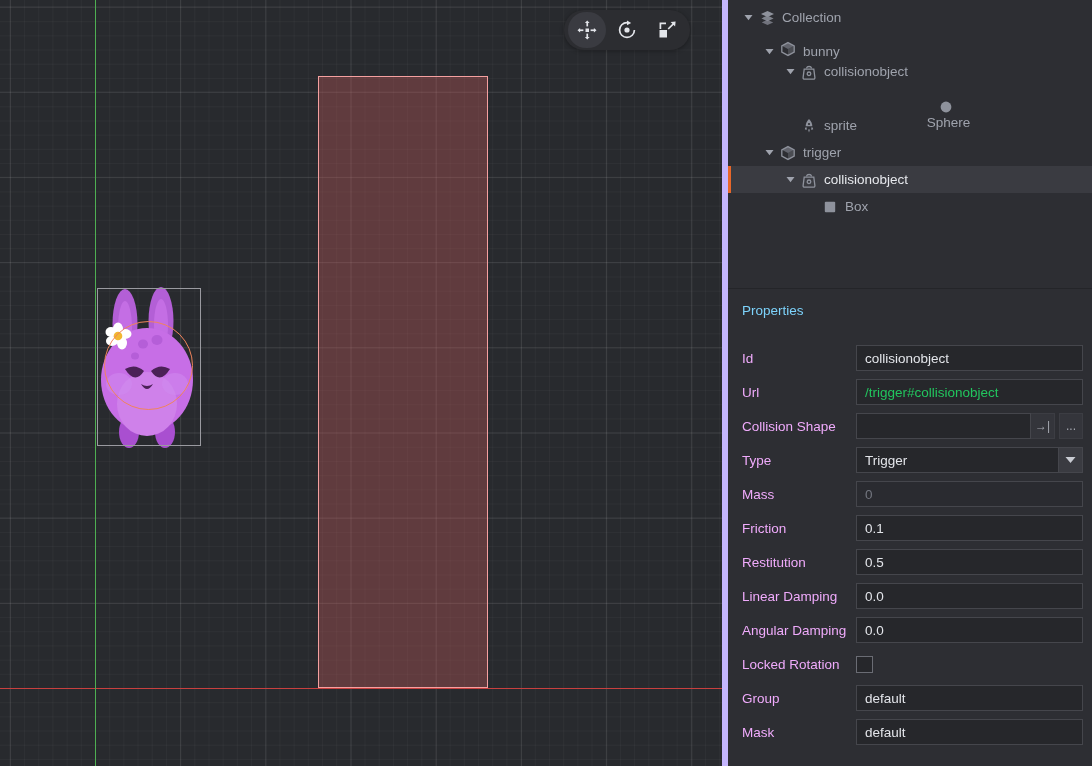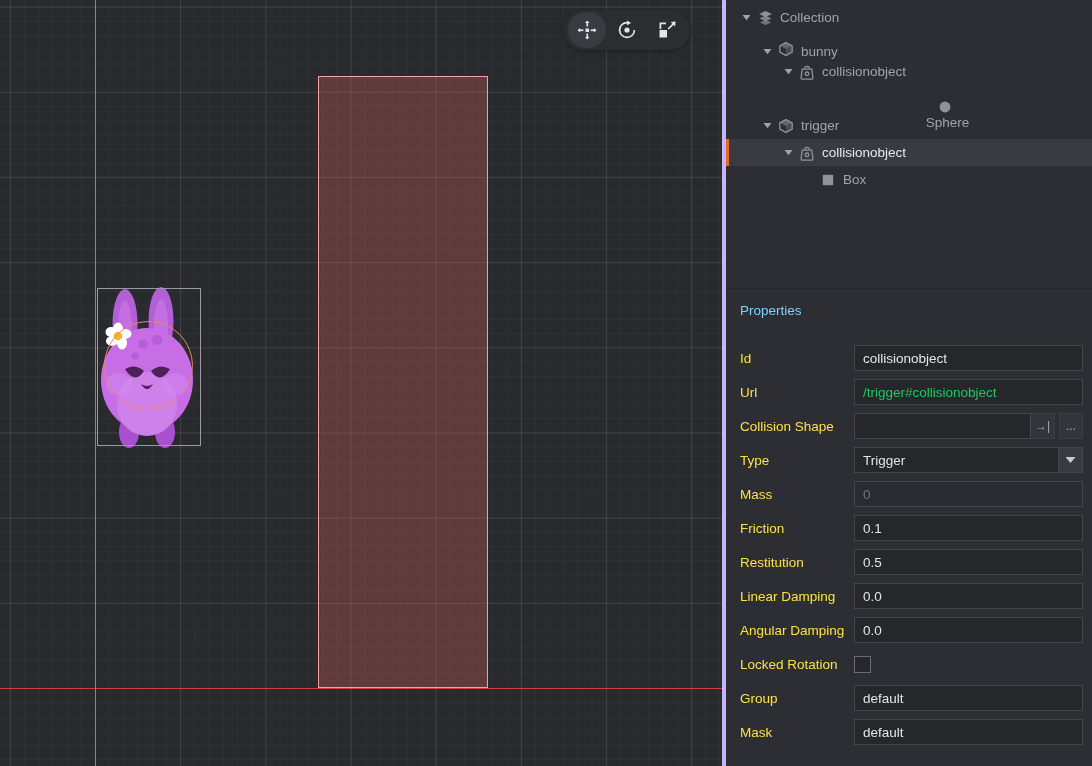--- a/index.html
+++ b/index.html
@@ -63,21 +63,21 @@
   .tool-btn{
     width:38px;height:36px;display:flex;align-items:center;justify-content:center;
     border-radius:18px;cursor:pointer;
   }
   .tool-btn.active{background:#3a3b41;}
 
   
   #right-panel{
     width:370px;height:766px;background:#2d2e33;
     display:flex;flex-direction:column;
-    border-left:4px solid #c4b5fd;box-sizing:border-box;
+    border-left:6px solid #c4b5fd;box-sizing:border-box;
   }
 
   
   #outline{height:288px;overflow:hidden;padding-top:4px;box-sizing:border-box;}
   .tree-row{
     position:relative;height:27px;display:flex;align-items:center;
     color:#9fa3ad;font-size:13.5px;white-space:nowrap;cursor:pointer;
   }
   .tree-row.selected{background:#3a3b41;color:#e6e8ec;}
   .tree-row.selected .sel-bar{
@@ -98,21 +98,21 @@
 
   
   #properties{flex:1;overflow:hidden;padding-top:14px;}
   #prop-title{
     color:#7dd3fc;font-size:13.5px;padding-left:14px;margin-bottom:23px;
   }
   .prop-row{
     display:flex;align-items:center;height:34px;padding-left:14px;padding-right:9px;
   }
   .prop-label{
-    width:114px;flex:0 0 114px;color:#fde047;font-size:13.5px;
+    width:114px;flex:0 0 114px;color:#f0abfc;font-size:13.5px;
   }
   .prop-field{
     flex:1;height:26px;background:#26272b;border:1px solid #45464c;
     box-sizing:border-box;display:flex;align-items:center;
     padding:0 8px;color:#e3e5ea;font-size:13.5px;
   }
   .prop-field.placeholder{color:#22c55e;}
   .prop-field.readonly{background:#2a2b30;color:#73767f;}
   .field-group{flex:1;display:flex;align-items:center;height:26px;}
   .field-group .prop-field{flex:1;}
@@ -276,20 +276,35 @@
         </div>
         <div class="tree-row" style="padding-left: 77px; flex-direction: column;">
           <span class="twisty"></span>
           <span class="titem-icon">
             <svg width="14" height="14" viewBox="0 0 14 14">
               <circle cx="7" cy="7" r="5.4" fill="#8e929c"></circle>
             </svg>
           </span>
           <span class="tlabel">Sphere</span>
         </div>
+        <div class="tree-row" style="padding-left: 56px;">
+          <span class="twisty"></span>
+          <span class="titem-icon">
+            <svg width="14" height="15" viewBox="0 0 14 15">
+              <g fill="#8e929c">
+                <path d="M7 1 c2.3 2.1 3.3 5 3.3 7.3 l-6.6 0 C3.7 6 4.7 3.1 7 1 z"></path>
+                <path d="M3.3 9.6 l1.5 0 -0.2 2.3 -1.8 -0.7 z"></path>
+                <path d="M10.7 9.6 l-1.5 0 0.2 2.3 1.8 -0.7 z"></path>
+                <path d="M6 11.4 h2 l-1 3 z"></path>
+              </g>
+              <circle cx="7" cy="6" r="1.1" fill="#2d2e33"></circle>
+            </svg>
+          </span>
+          <span class="tlabel">sprite</span>
+        </div>
         <div class="tree-row" style="padding-left: 35px;">
           <span class="twisty">
             <svg width="9" height="9" viewBox="0 0 9 9">
               <polygon points="0.5,2 8.5,2 4.5,7.2" fill="#9fa3ad"></polygon>
             </svg>
           </span>
           <span class="titem-icon">
             <svg width="16" height="16" viewBox="0 0 16 16">
               <g fill="none" stroke="#8e929c" stroke-width="1.3">
                 <polygon points="8,1.6 14.2,4.8 14.2,11.2 8,14.4 1.8,11.2 1.8,4.8"></polygon>

